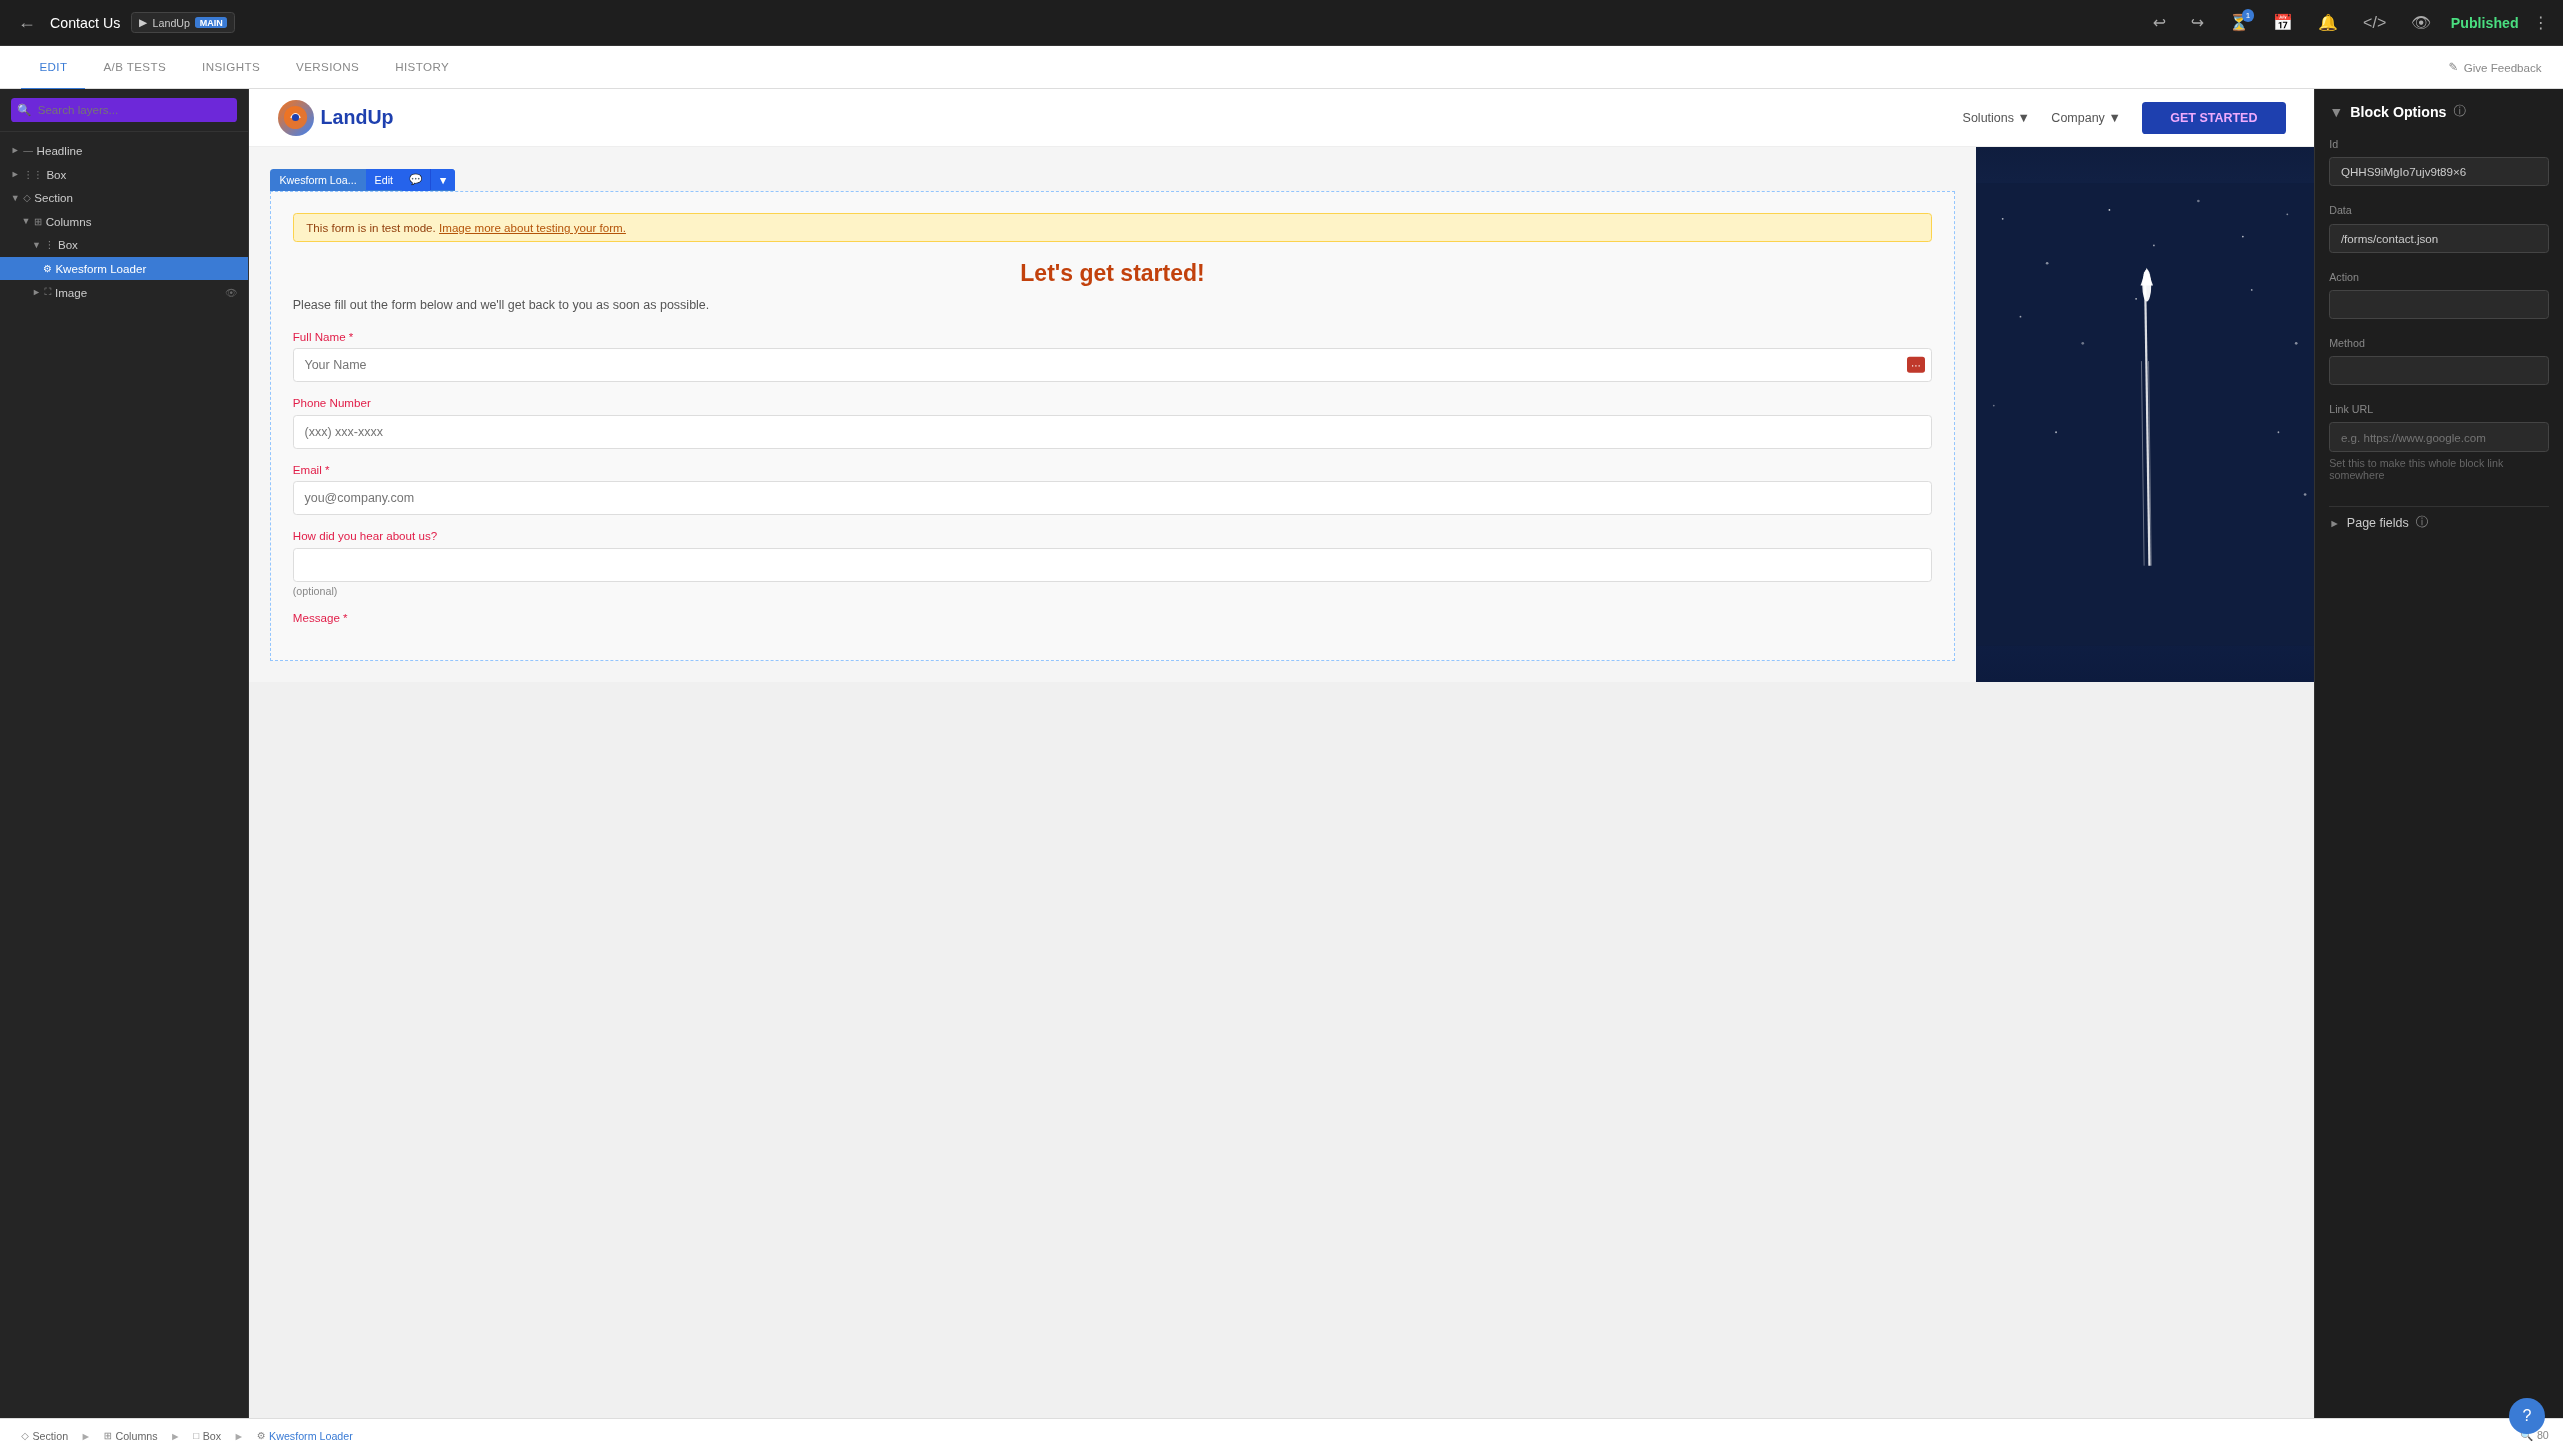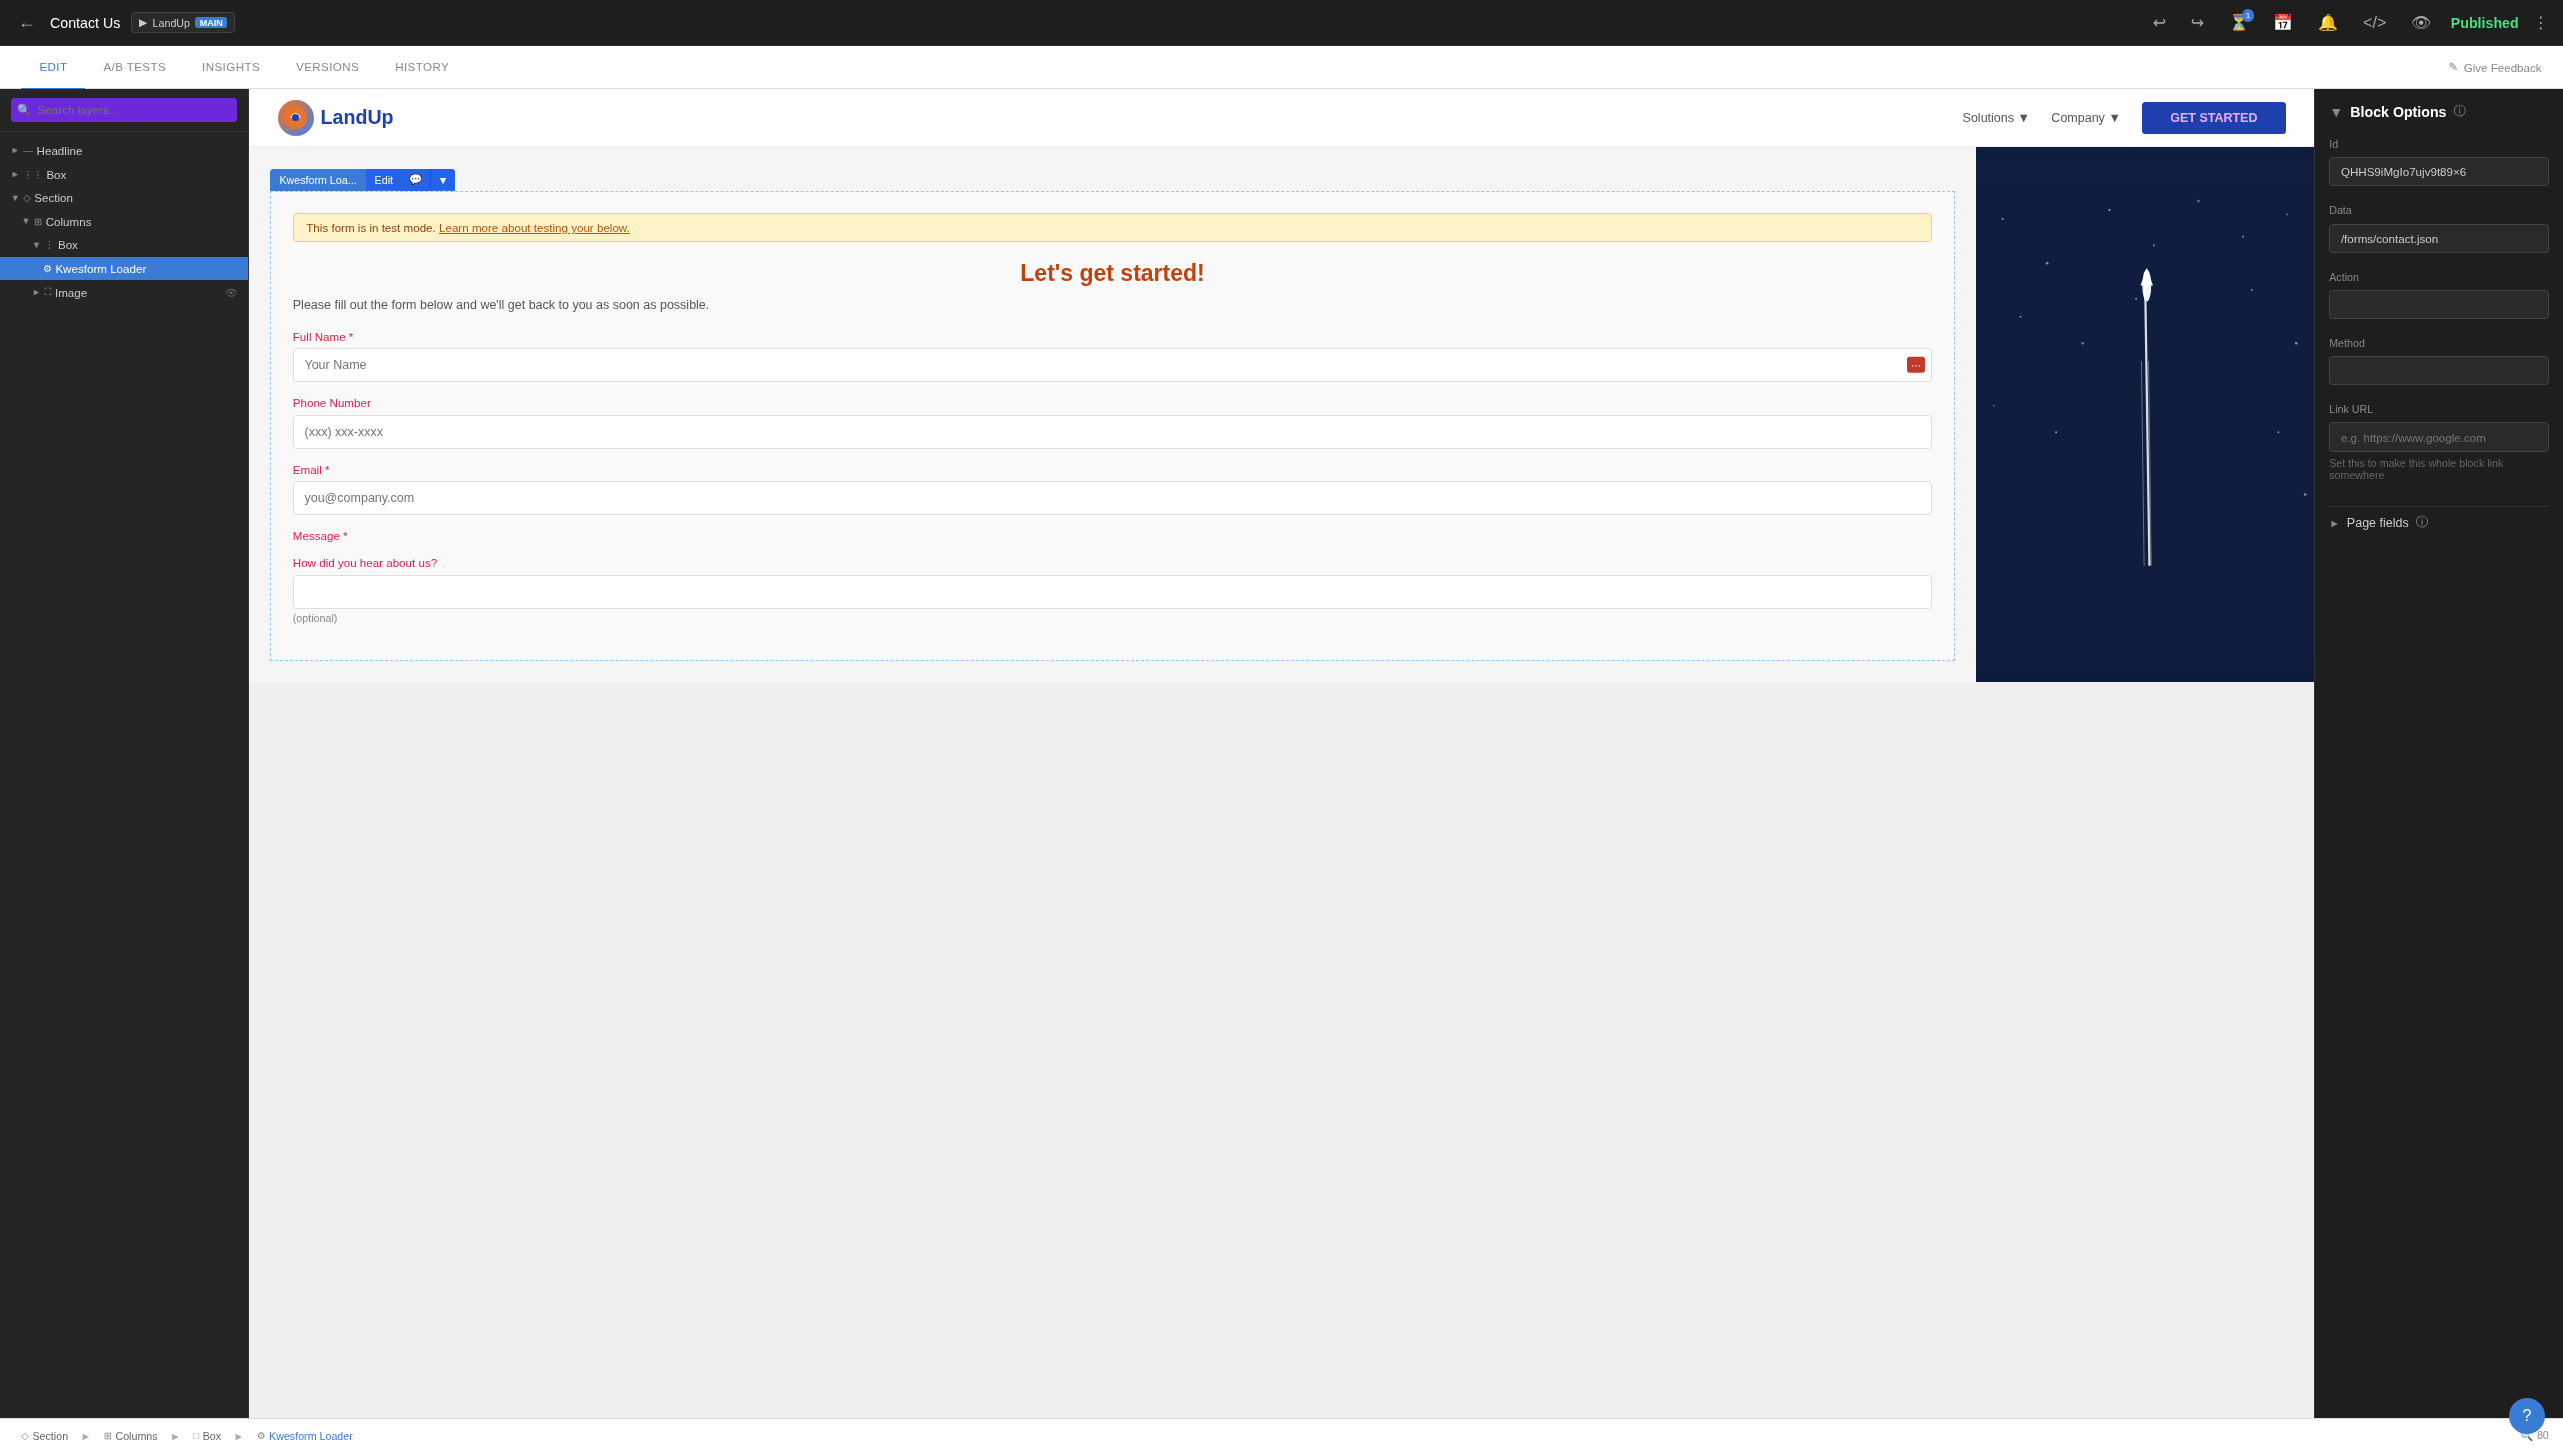--- a/index.html
+++ b/index.html
@@ -231,21 +231,21 @@
             <span class="form-toolbar-label">Kwesform Loa...</span>
             <button class="form-toolbar-edit">Edit</button>
             <button class="form-toolbar-icon">💬</button>
             <button class="form-toolbar-chevron">▼</button>
           </div>
 
           <div class="form-container">
 
             <div class="test-mode-banner">
               <span>This form is in test mode.</span>
-              <a href="#">Learn more about testing your below.</a>
+              <a href="#">Image more about testing your form.</a>
             </div>
 
             <div class="form-title">Let's get started!</div>
             <p class="form-subtitle">Please fill out the form below and we'll get back to you as soon as possible.</p>
 
             <div class="form-group">
               <div class="field-label">
                 <span>Full Name</span>
                 <span style="color:#e11d48;"> *</span>
               </div>
@@ -265,31 +265,31 @@
             <div class="form-group">
               <div class="field-label">
                 <span>Email</span>
                 <span style="color:#e11d48;"> *</span>
               </div>
               <input class="form-input" type="email" placeholder="you@company.com" style="">
             </div>
 
             <div class="form-group">
               <div class="field-label">
+                <span>How did you hear about us?</span>
+              </div>
+              <input class="form-input" type="text" style="">
+              <div class="optional-label">(optional)</div>
+            </div>
+
+            <div class="form-group">
+              <div class="field-label">
                 <span>Message</span>
                 <span style="color:#e11d48;"> *</span>
               </div>
-            </div>
-
-            <div class="form-group">
-              <div class="field-label">
-                <span>How did you hear about us?</span>
-              </div>
-              <input class="form-input" type="text" style="">
-              <div class="optional-label">(optional)</div>
             </div>
           </div>
         </div>
       </div>
 
       <div class="canvas-right">
         <div class="rocket-image">
           <svg class="stars-bg" viewBox="0 0 380 520" xmlns="http://www.w3.org/2000/svg">
             <rect width="380" height="520" fill="#0f1d3e"></rect>
             <circle cx="30" cy="40" r="1" fill="white" opacity="0.7"></circle>

